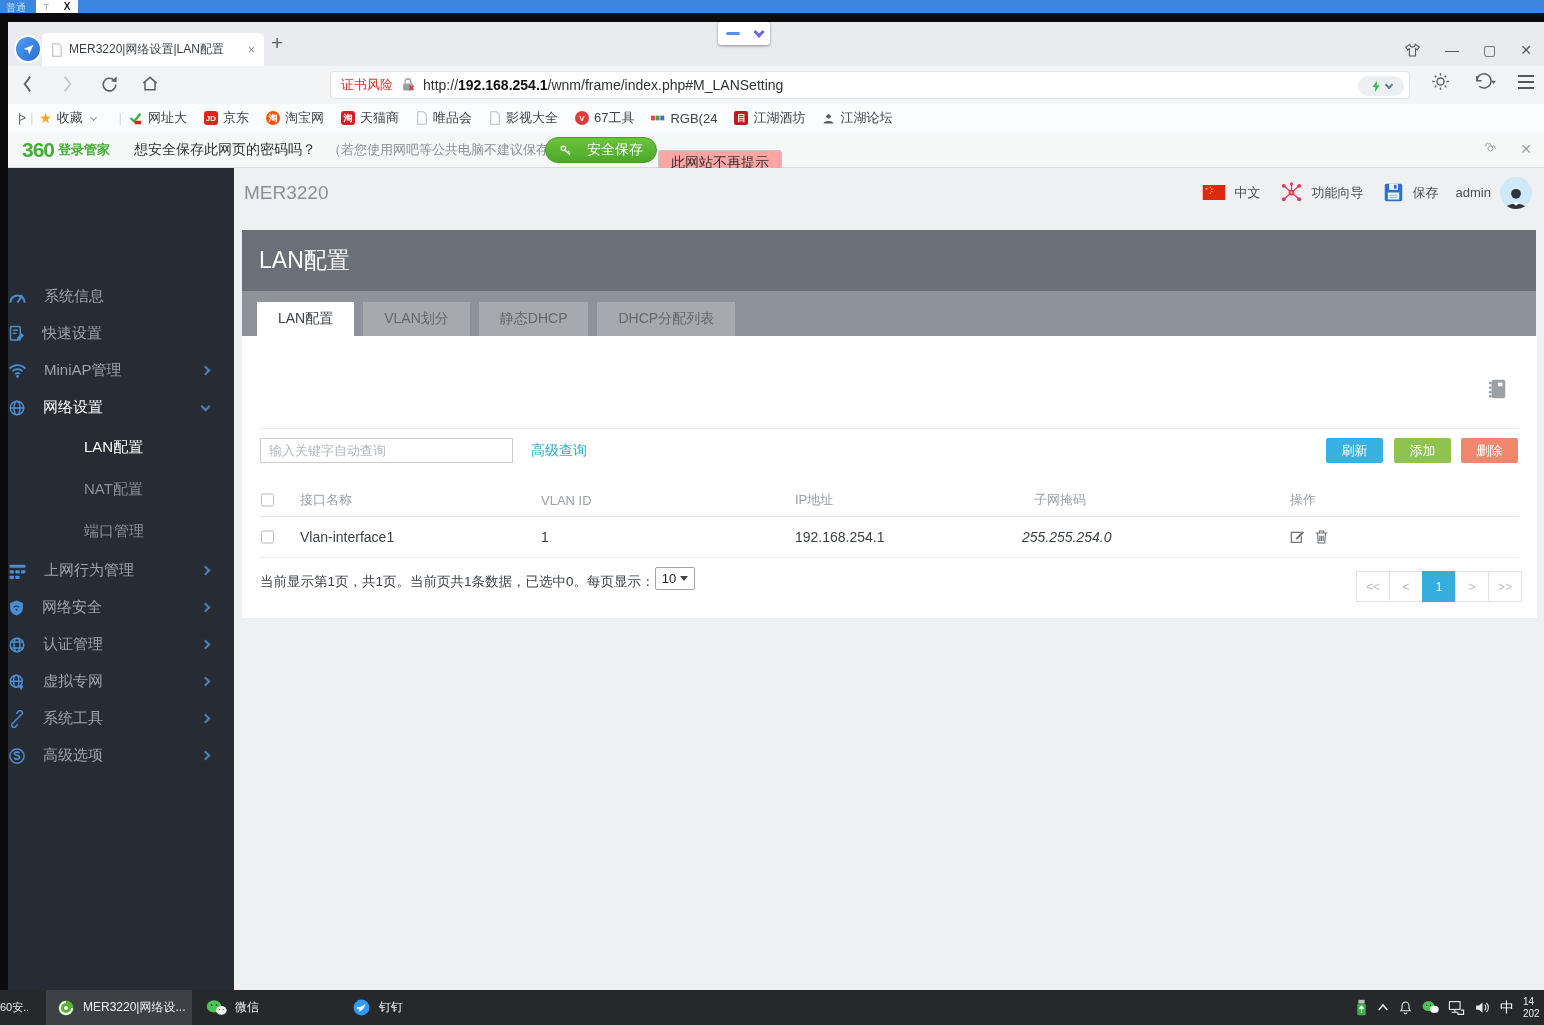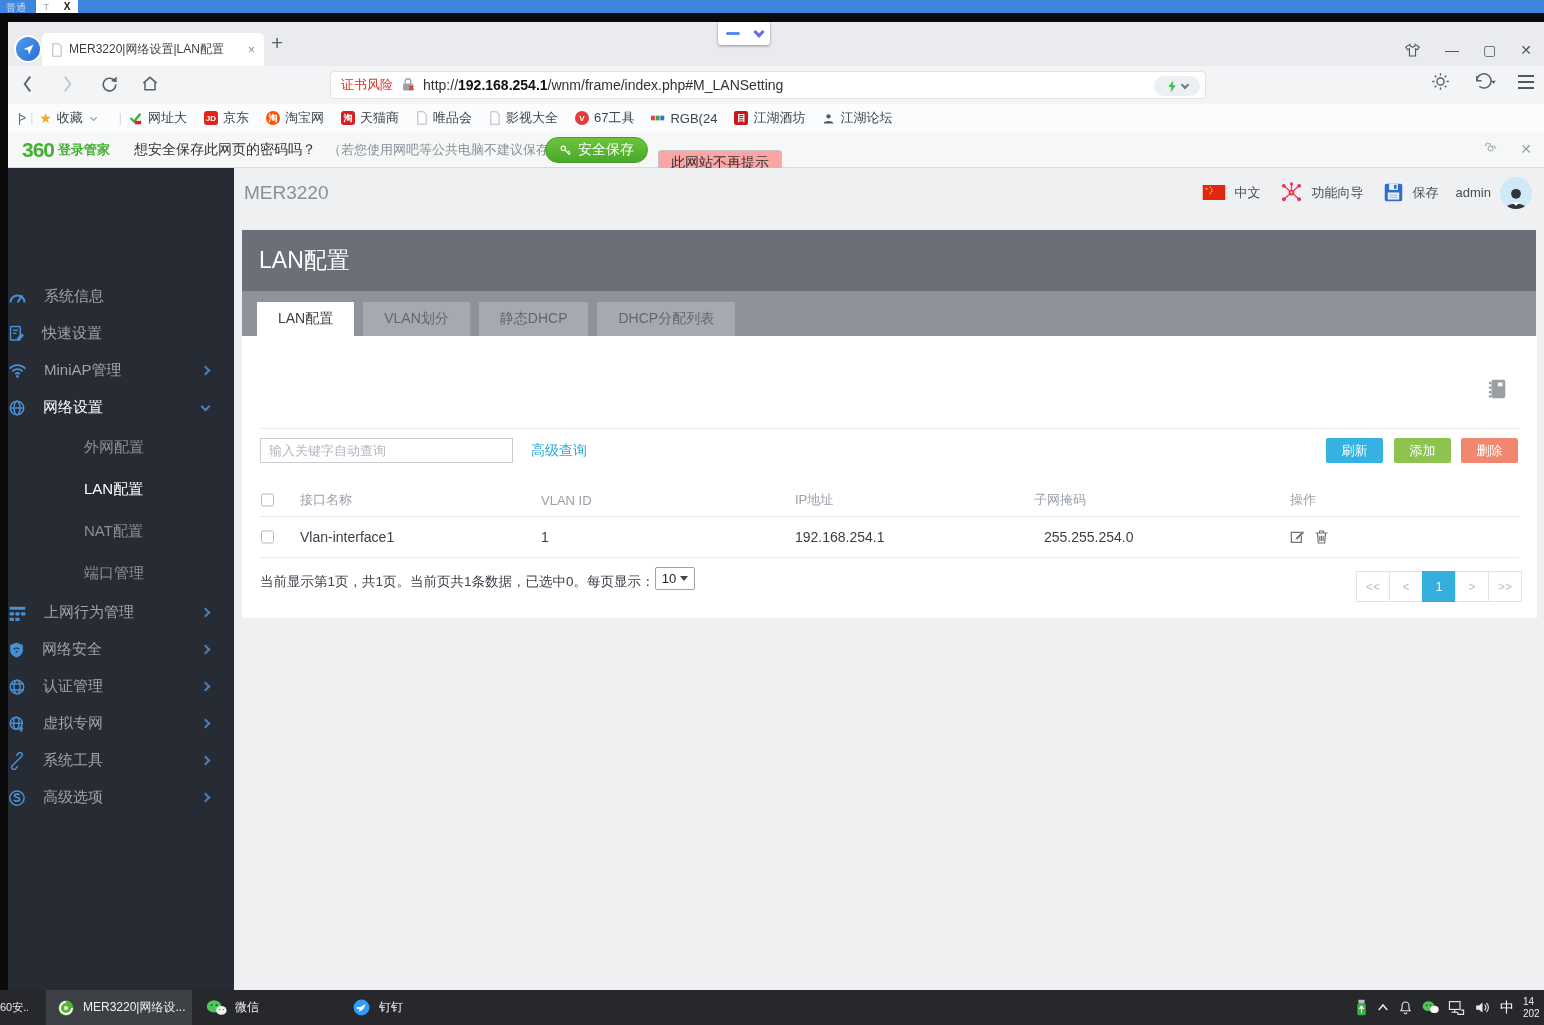--- a/index.html
+++ b/index.html
@@ -22,21 +22,21 @@
   .browser { position:absolute; left:8px; top:22px; width:1536px; height:968px; background:#e9ebee; }
   .tabs-row { position:relative; height:44px; background:#e9ebee; }
   .nav-logo { position:absolute; left:6px; top:13px; width:28px; height:28px; border-radius:50%; background:linear-gradient(135deg,#4f9bf0,#2a6fd4); display:flex; align-items:center; justify-content:center; border:2px solid #fff; }
   .btab { position:absolute; left:34px; top:11px; width:222px; height:33px; background:#fff; border-radius:5px 5px 0 0; display:flex; align-items:center; padding:0 9px; gap:6px; }
   .btab-title { flex:1; font-size:12px; color:#3a3f45; white-space:nowrap; overflow:hidden; }
   .btab-x { font-size:12px; color:#8a8f98; }
   .new-tab { position:absolute; left:263px; top:9px; font-size:21px; color:#5f6469; }
   .win-controls { position:absolute; right:12px; top:20px; display:flex; gap:24px; align-items:center; color:#53575e; font-size:14px; }
   .addr-row { position:relative; height:38px; background:#f3f4f6; }
   .nav-ic { position:absolute; top:8px; color:#5b6065; }
-  .addr-pill { position:absolute; left:322px; top:5px; width:876px; height:28px; background:#fff; border:1px solid #e2e3e5; border-radius:4px; display:flex; align-items:center; padding:0 10px; }
+  .addr-pill { position:absolute; left:322px; top:5px; width:1080px; height:28px; background:#fff; border:1px solid #e2e3e5; border-radius:4px; display:flex; align-items:center; padding:0 10px; }
   .cert-badge { color:#d93025; font-size:13px; margin-right:8px; }
   .url { font-size:14px; color:#303338; white-space:nowrap; }
   .url b { color:#111; }
   .bolt-box { position:absolute; right:5px; top:4px; width:46px; height:20px; background:#edf0f3; border-radius:10px; display:flex; align-items:center; justify-content:center; gap:5px; }
   .sm-caret { width:6px; height:6px; border-right:2px solid #6a7a90; border-bottom:2px solid #6a7a90; transform:rotate(45deg); margin-top:-3px; }
   .addr-right { position:absolute; right:10px; top:6px; display:flex; gap:22px; align-items:center; }
   .burger { display:flex; flex-direction:column; gap:4px; }
   .burger i { display:block; width:16px; height:2px; background:#53575e; }
 
   .bm-row { position:relative; height:28px; background:#fbfcfd; display:flex; align-items:center; padding-left:10px; }
@@ -45,21 +45,21 @@
   .bm-badge { display:inline-flex; width:14px; height:14px; border-radius:3px; color:#fff; font-size:8px; font-weight:bold; align-items:center; justify-content:center; }
   .bm-caret { width:5px; height:5px; border-right:1.5px solid #8a8f98; border-bottom:1.5px solid #8a8f98; transform:rotate(45deg); margin:-2px 0 0 3px; }
   .star { color:#f5a623; font-size:14px; }
   .collapse-ic { color:#5f6469; font-size:12px; letter-spacing:-2px; }
 
   .pw-row { position:relative; height:36px; background:#f6f7f7; border-bottom:1px solid #d9dadb; display:flex; align-items:center; }
   .pw-brand { margin-left:14px; font-size:21px; font-weight:bold; color:#45b035; letter-spacing:-1px; }
   .pw-brand2 { margin-left:4px; font-size:13px; color:#45b035; font-weight:bold; }
   .pw-q { margin-left:24px; font-size:14px; color:#333; }
   .pw-note { margin-left:12px; font-size:13px; color:#8a8f98; }
-  .pw-save { position:absolute; left:537px; top:5px; height:26px; padding:0 13px; background:linear-gradient(#6cc43a,#4aa82b); border:1px solid #459f27; border-radius:13px; color:#fff; font-size:14px; display:flex; align-items:center; gap:6px; }
+  .pw-save { position:absolute; left:537px; top:5px; height:26px; padding:0 13px; background:linear-gradient(#6cc43a,#4aa82b); border:1px solid #459f27; border-radius:13px; color:#fff; font-size:14px; display:flex; align-items:center; gap:15px; }
   .pw-dismiss { position:absolute; left:650px; top:18px; height:26px; padding:0 12px; background:#fca5a5; border:1px solid #c6c6c6; border-radius:3px; color:#333; font-size:14px; display:flex; align-items:center; }
   .pw-right { position:absolute; right:12px; top:9px; display:flex; gap:22px; color:#9aa0a6; font-size:14px; }
 
   .left-black { position:absolute; left:0; top:13px; width:8px; height:977px; background:#0b0b0c; z-index:40; }
 
   
   .app { position:absolute; left:8px; top:168px; width:1536px; height:822px; display:flex; }
   .sidebar { width:226px; background:#272b33; position:relative; flex-shrink:0; }
   .logo { margin-top:24px; text-align:center; color:#fff; font-size:46px; font-weight:bold; letter-spacing:3px; }
   .menu { position:absolute; left:0; top:110px; width:100%; }
@@ -341,23 +341,20 @@
         </div>
         <div class="mi expanded">
           <svg width="18" height="18" viewBox="0 0 24 24">
               <circle cx="12" cy="12" r="9" fill="none" stroke="#4a8fd4" stroke-width="2"></circle>
               <ellipse cx="12" cy="12" rx="4" ry="9" fill="none" stroke="#4a8fd4" stroke-width="2"></ellipse>
               <line x1="3" y1="12" x2="21" y2="12" stroke="#4a8fd4" stroke-width="2"></line>
             </svg>
           <span class="lbl">网络设置</span>
           <span class="chev-d"></span>
         </div>
-        <div class="smi">
-            <span>外网配置</span>
-          </div>
         <div class="smi active">
             <span>LAN配置</span>
           </div>
         <div class="smi">
             <span>NAT配置</span>
           </div>
         <div class="smi">
             <span>端口管理</span>
           </div>
         <div class="mi">
@@ -523,21 +520,21 @@
           <span class="cell" style="left:535px;">IP地址</span>
           <span class="cell" style="left:774px;">子网掩码</span>
           <span class="cell" style="left:1030px;">操作</span>
         </div>
 
         <div class="trow">
           <input type="checkbox" class="cb cell" style="left: 1px;">
           <span class="cell" style="left:40px;">Vlan-interface1</span>
           <span class="cell" style="left:281px;">1</span>
           <span class="cell" style="left:535px;">192.168.254.1</span>
-          <span class="cell" style="left:784px;">255.255.254.0</span>
+          <span class="cell" style="left:762px;font-style:italic;">255.255.254.0</span>
           <span class="cell op-ics" style="left:1030px;">
             <svg width="16" height="16" viewBox="0 0 24 24">
                 <rect x="2" y="5" width="15" height="15" fill="none" stroke="#6a6f76" stroke-width="1.8"></rect>
                 <path d="M9 13 L19 3 l2.5 2.5 L11.5 15.5 l-3.5 1z" fill="#6a6f76" stroke="#fff" stroke-width="0.8"></path>
               </svg>
             <svg width="15" height="16" viewBox="0 0 22 24">
                 <path d="M2 6 h18 M8 6 V3 h6 v3 M5 6 l1.2 15 h9.6 L17 6 M8.5 10 v8 M11 10 v8 M13.5 10 v8" fill="none" stroke="#6a6f76" stroke-width="1.7"></path>
               </svg>
           </span>
         </div>

